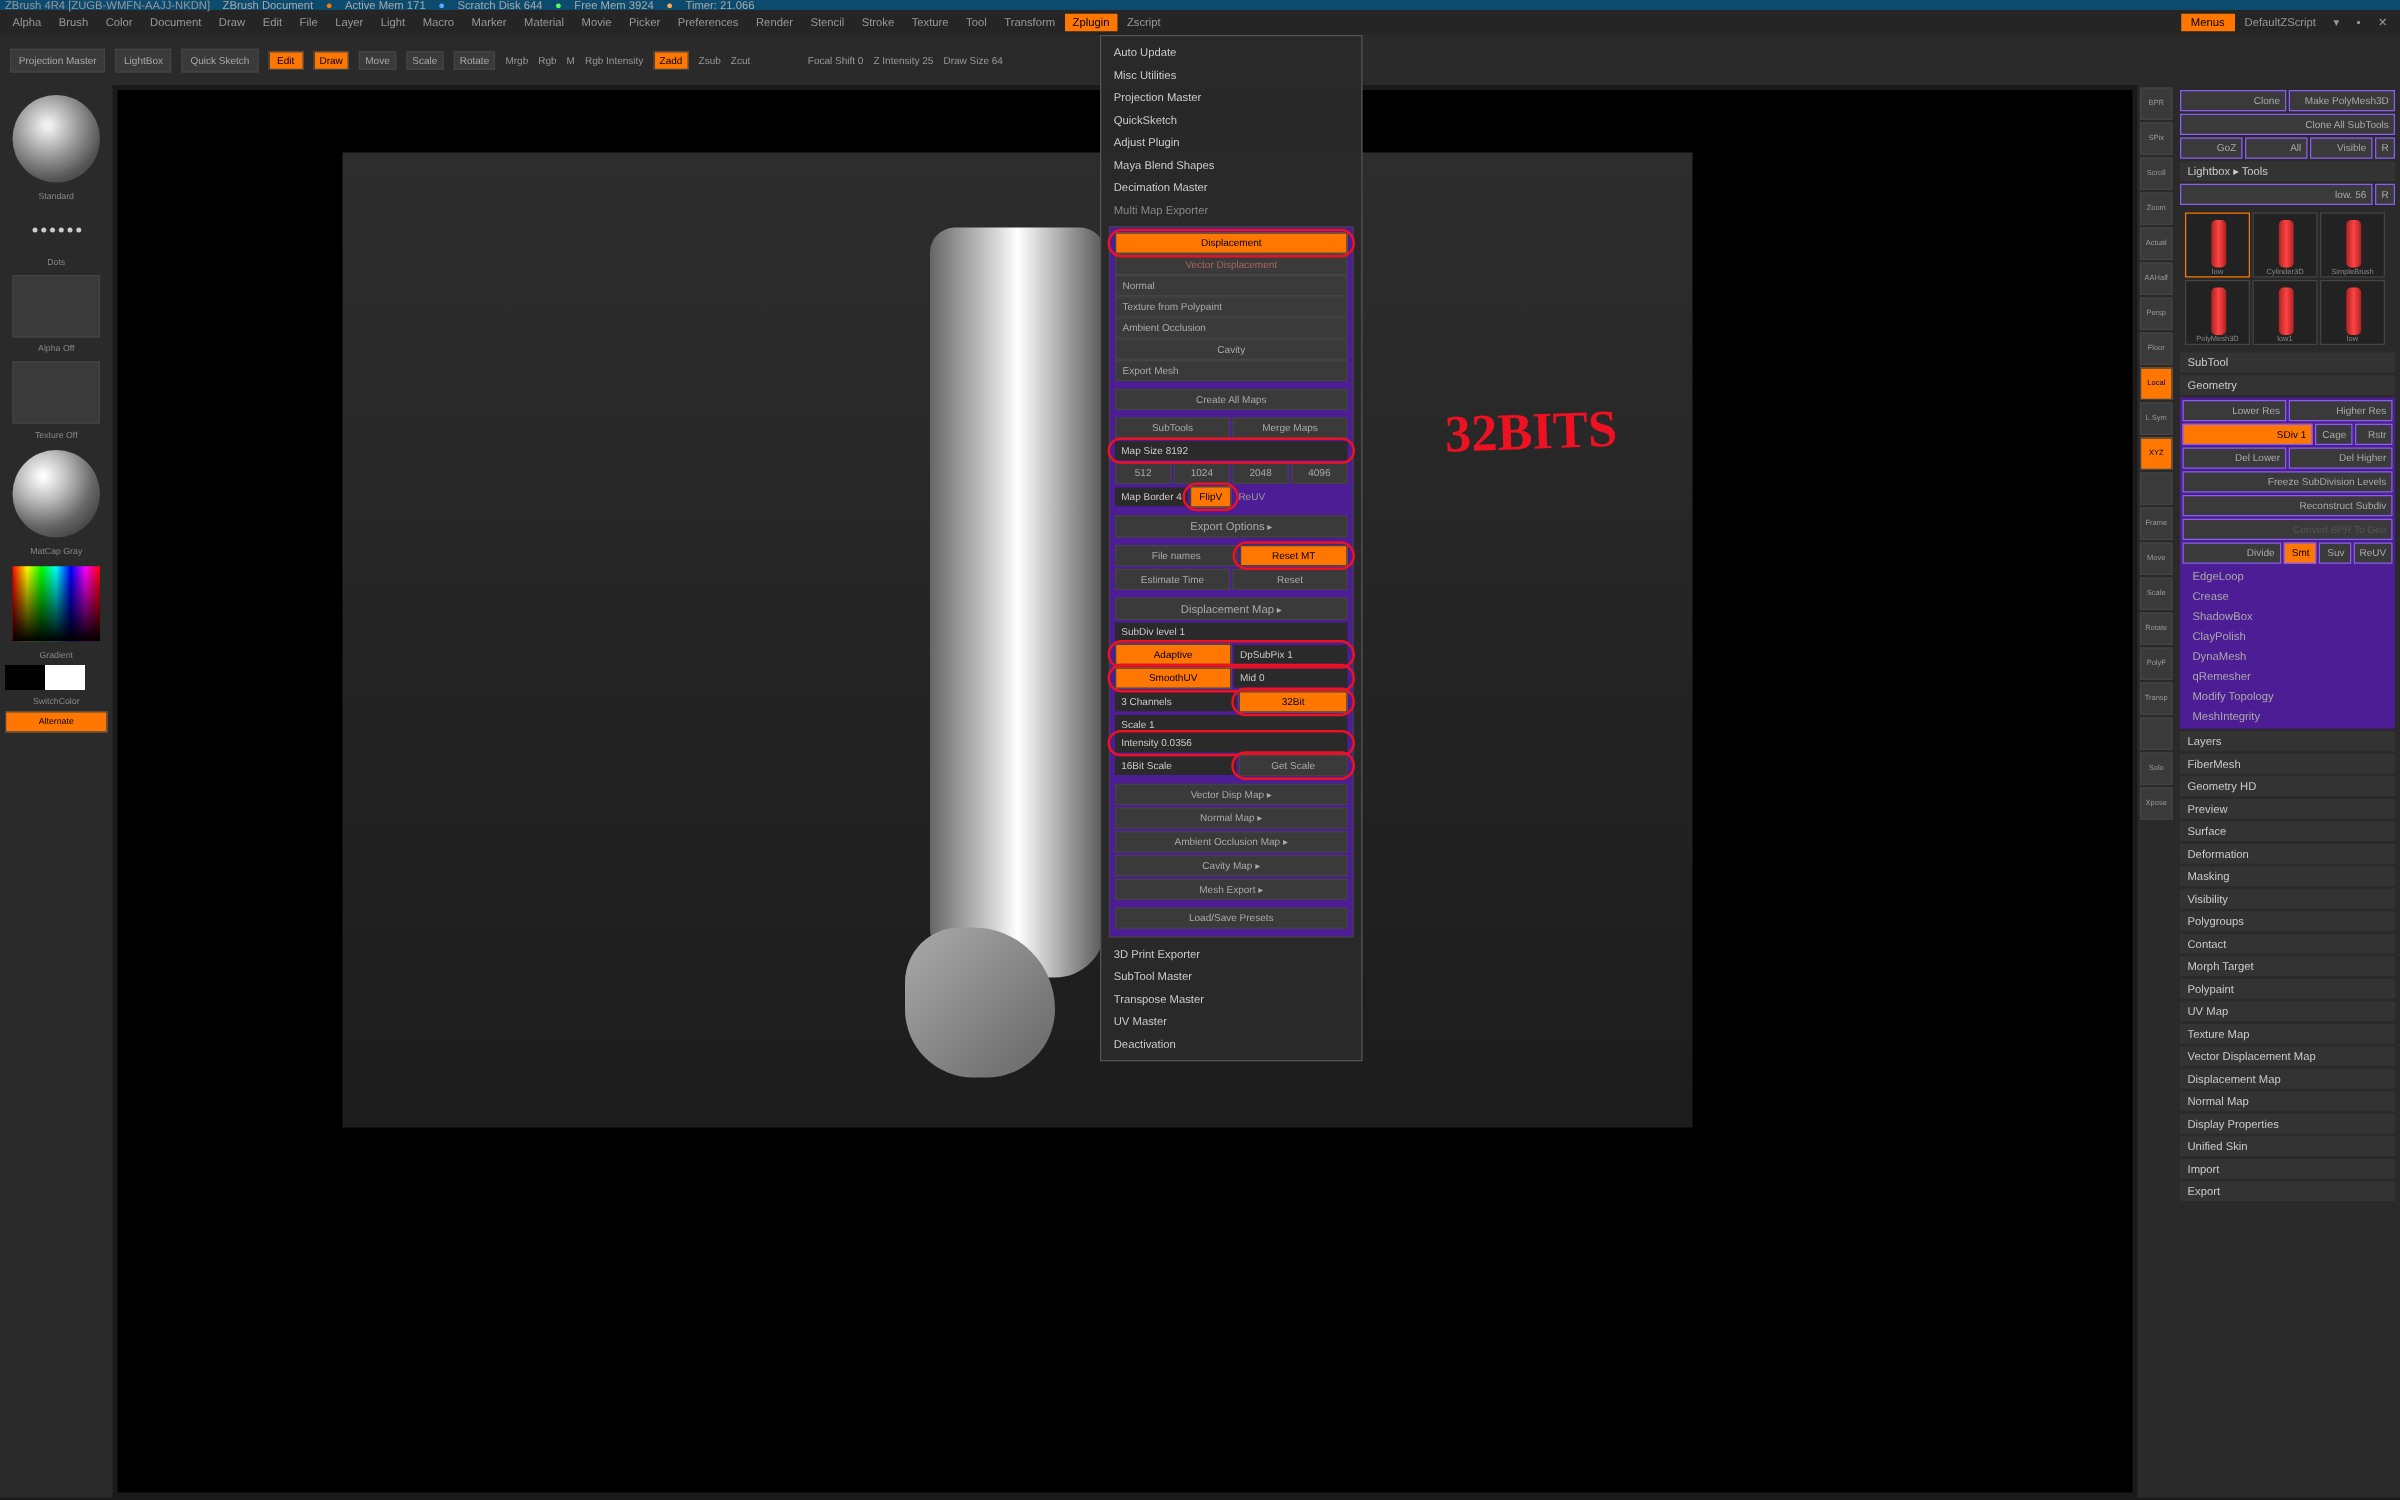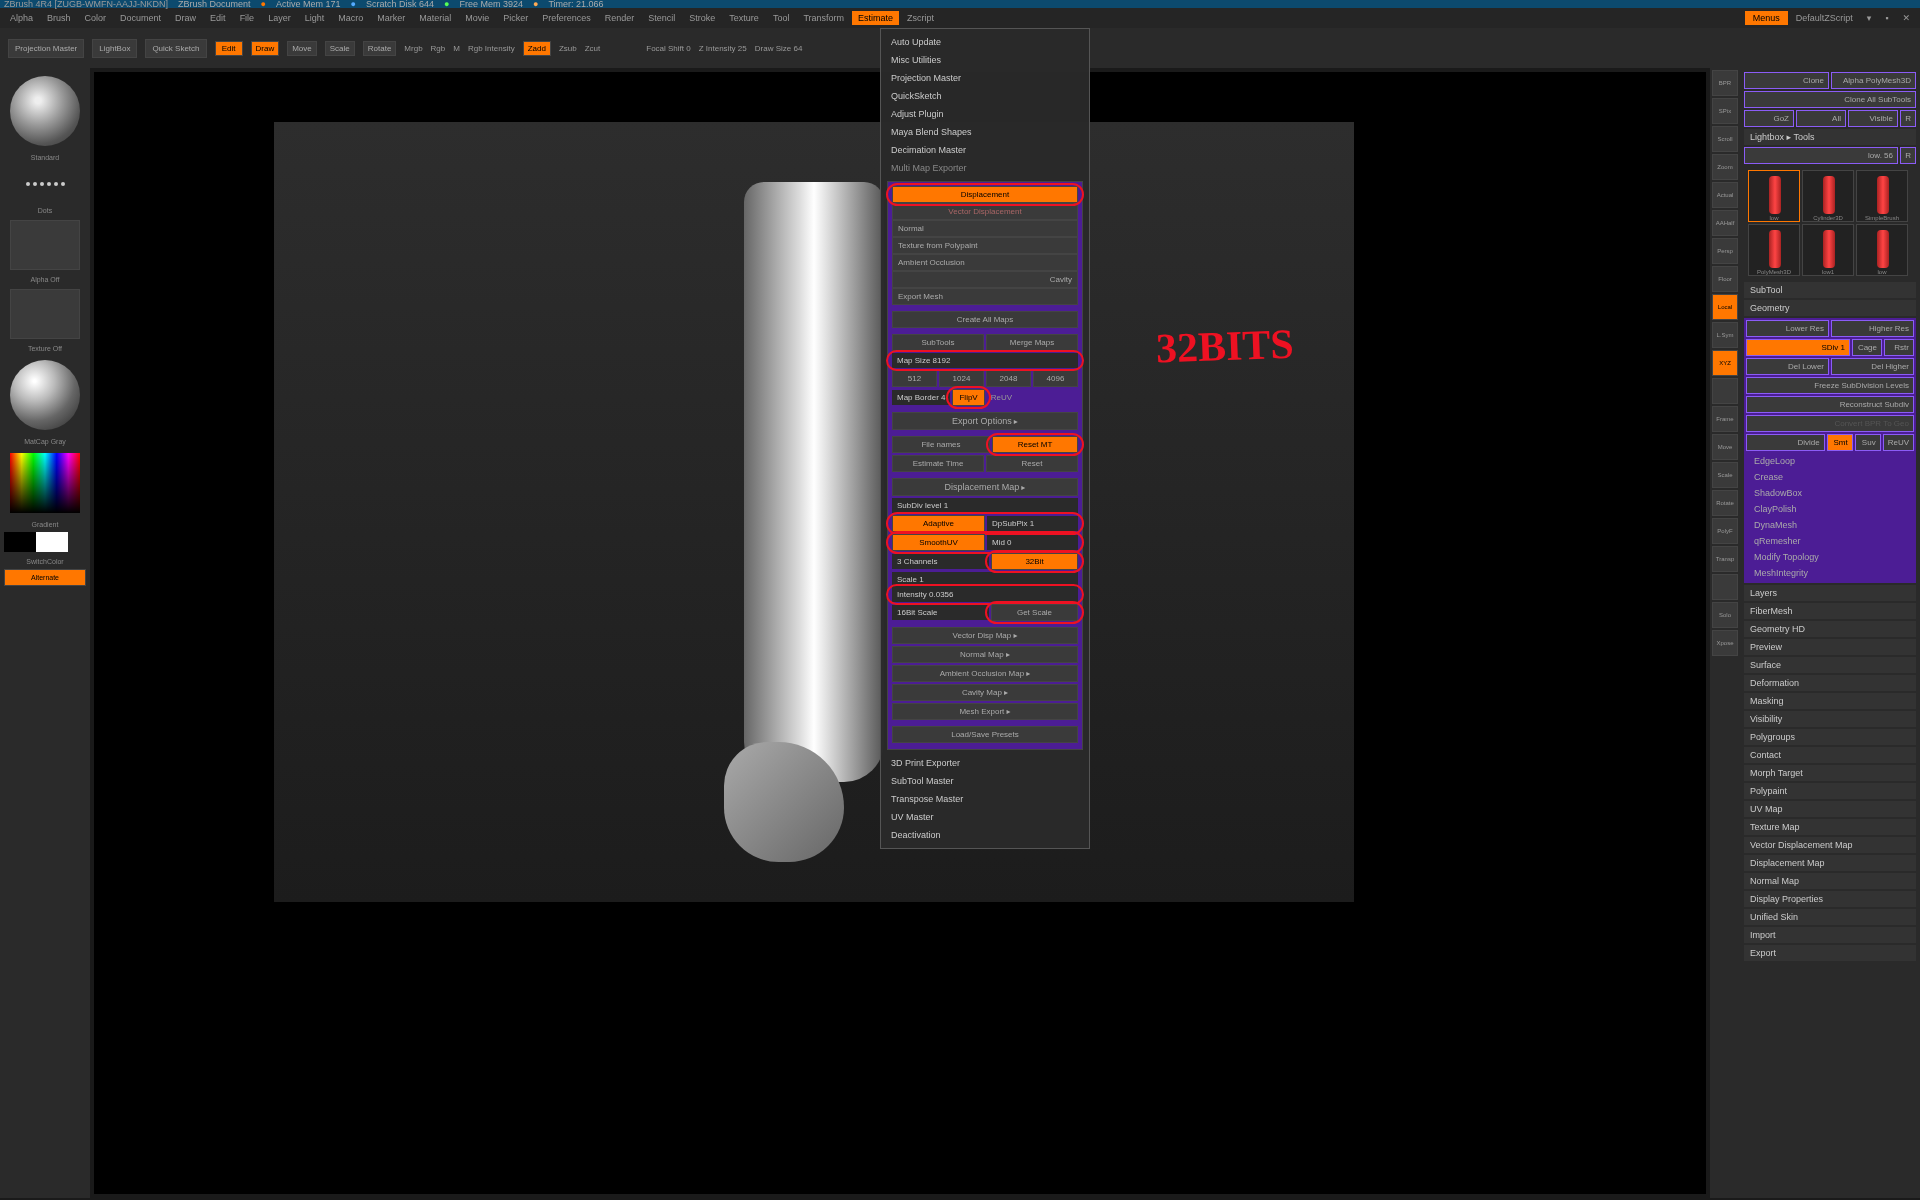--- a/index.html
+++ b/index.html
@@ -89,21 +89,21 @@
     <span>Material</span>
     <span>Movie</span>
     <span>Picker</span>
     <span>Preferences</span>
     <span>Render</span>
     <span>Stencil</span>
     <span>Stroke</span>
     <span>Texture</span>
     <span>Tool</span>
     <span>Transform</span>
-    <span class="active">Estimate</span>
+    <span class="active">Zplugin</span>
     <span>Zscript</span>
     <div class="right">
     <span class="menus-btn">Menus</span>
     <span>DefaultZScript</span>
     <span>▾</span>
     <span>▪</span>
     <span>✕</span>
   </div>
 </div>
 
@@ -182,21 +182,21 @@
       <div class="sidebtn">PolyF</div>
       <div class="sidebtn">Transp</div>
       <div class="sidebtn"></div>
       <div class="sidebtn">Solo</div>
       <div class="sidebtn">Xpose</div>
     </div>
 
   <div class="rightpanel">
     <div class="rp-row">
         <div class="rp-btn">Clone</div>
-        <div class="rp-btn">Alpha PolyMesh3D</div>
+        <div class="rp-btn">Make PolyMesh3D</div>
       </div>
     <div class="rp-row">
         <div class="rp-btn">Clone All SubTools</div>
       </div>
     <div class="rp-row">
         <div class="rp-btn">GoZ</div>
         <div class="rp-btn">All</div>
         <div class="rp-btn">Visible</div>
         <div class="rp-btn" style="flex:0 0 16px">R</div>
       </div>
@@ -311,21 +311,21 @@
     </div>
   <div class="dd-item" style="color:#888">Multi Map Exporter</div>
   <div class="dd-panel">
     <div class="circw">
         <div class="dd-btn on">Displacement</div>
       </div>
     <div class="dd-btn" style="color:#a66">Vector Displacement</div>
     <div class="dd-btn" style="text-align:left">Normal</div>
     <div class="dd-btn" style="text-align:left">Texture from Polypaint</div>
     <div class="dd-btn" style="text-align:left">Ambient Occlusion</div>
-    <div class="dd-btn" style="text-align:right">Cavity</div>
+    <div class="dd-btn" style="text-align:center">Cavity</div>
     <div class="dd-btn" style="text-align:left">Export Mesh</div>
     <div class="dd-row" style="margin-top:6px">
         <div class="dd-btn">Create All Maps</div>
       </div>
     <div class="dd-row" style="margin-top:6px">
         <div class="dd-btn" style="flex:1">SubTools</div>
         <div class="dd-btn" style="flex:1">Merge Maps</div>
       </div>
     <div class="circw">
         <div class="dd-row">

